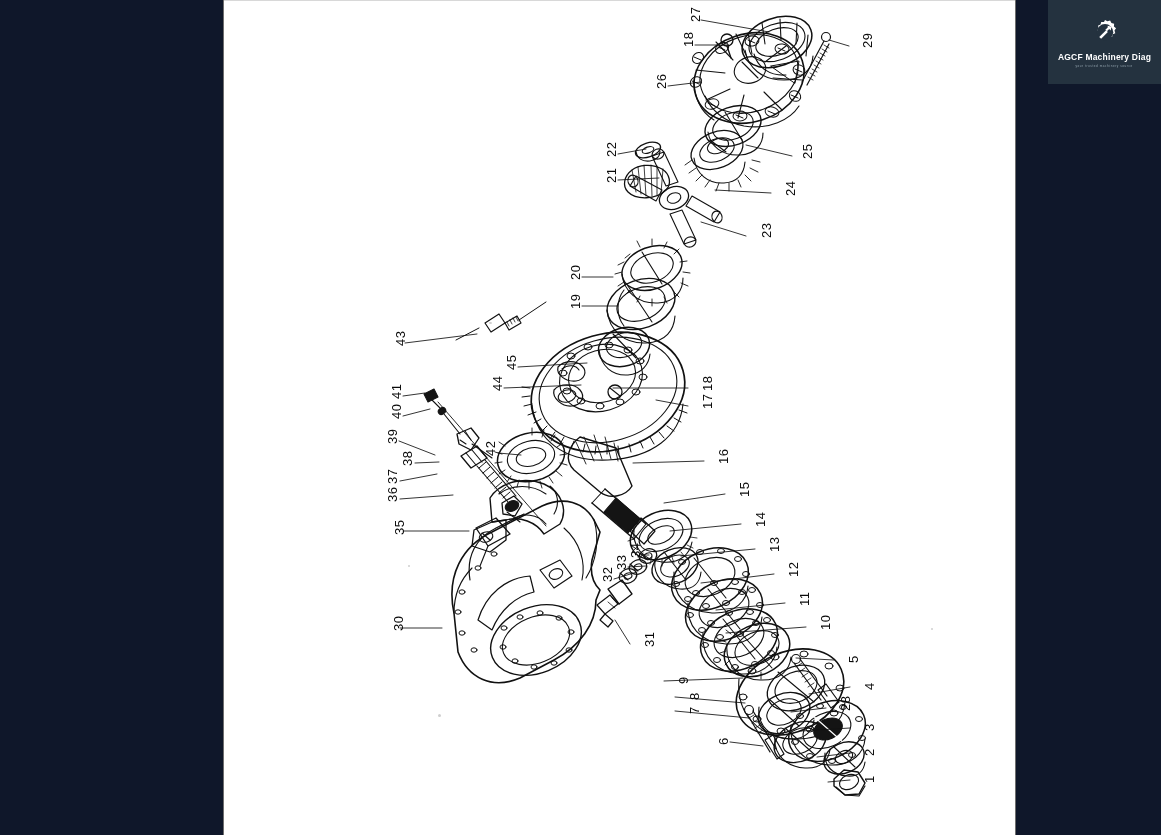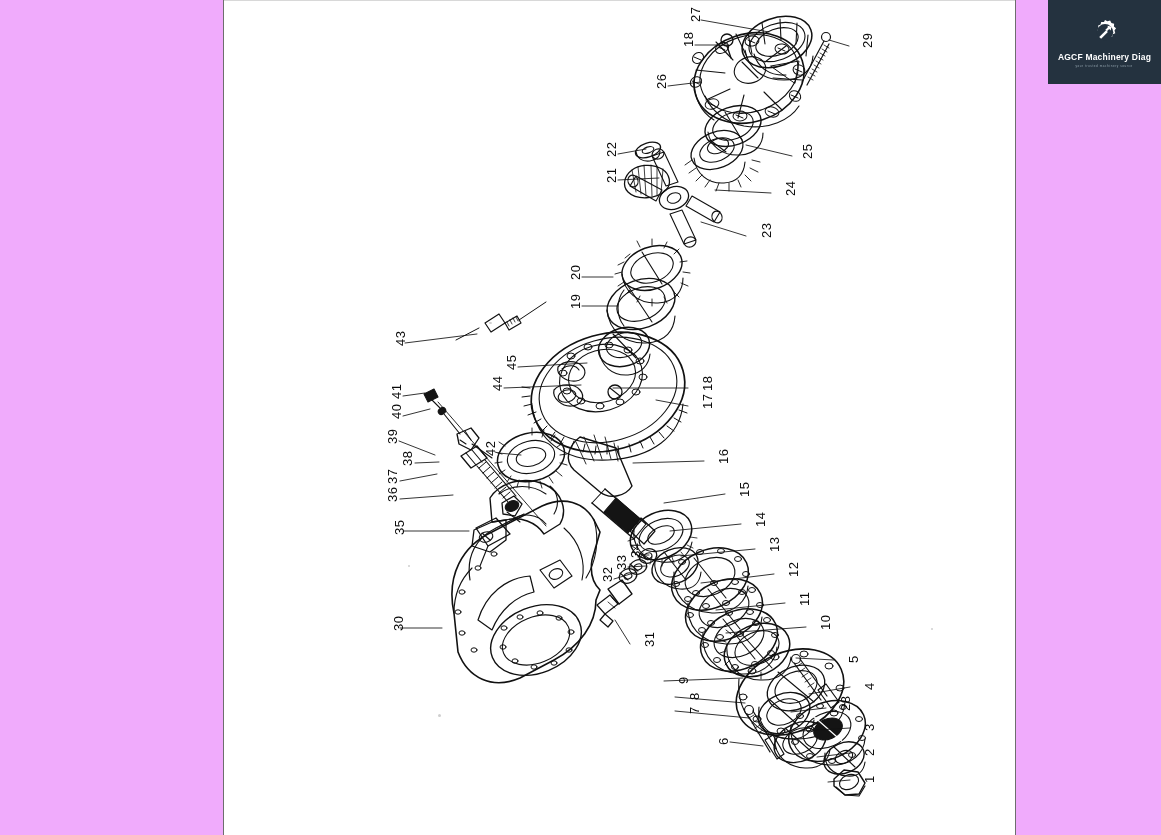--- a/index.html
+++ b/index.html
@@ -2,21 +2,21 @@
 <html><head>
 <meta charset="utf-8">
 <style>
   html,body{margin:0;padding:0;}
   body{
     width:1161px;height:835px;
     background:#e2e2e2;
     font-family:"Liberation Sans", sans-serif;
     overflow:hidden;position:relative;
   }
-  #viewer{position:absolute;inset:0;background:#f0abfc;}
+  #viewer{position:absolute;inset:0;background:#0f172a;}
 
   
   #page{
     position:absolute;left:223px;top:0;width:793px;height:835px;
     background:#ffffff;
     border-left:1px solid #6e6e6e;
     border-right:1px solid #6e6e6e;
     box-sizing:border-box;
     overflow:hidden;
   }

